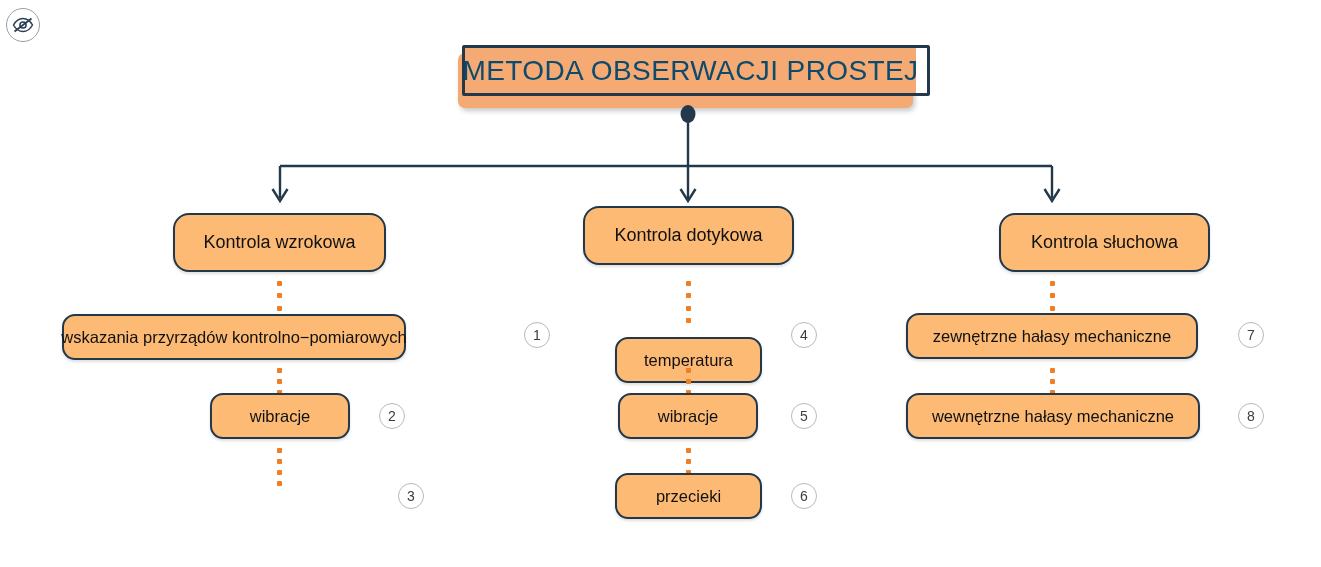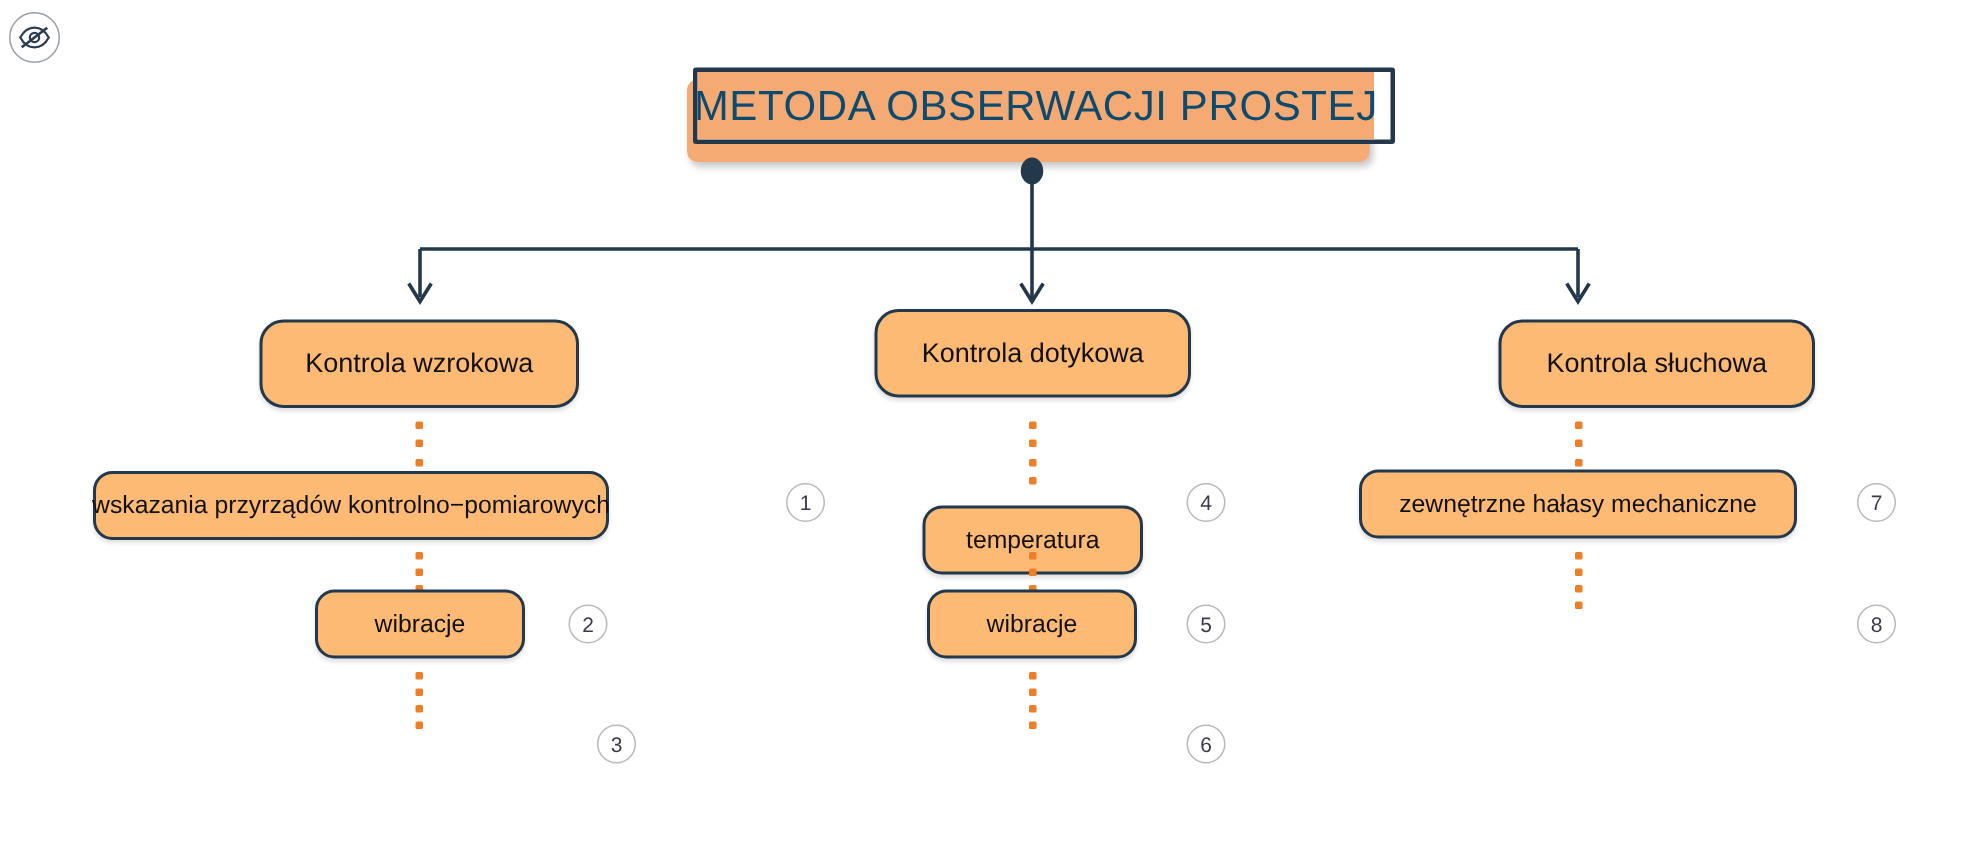--- a/index.html
+++ b/index.html
@@ -233,20 +233,21 @@
   <div class="node leaf" style="left:618px; top:393px; width:140px; height:46px;">wibracje</div>
   <div class="numcircle" style="left:791px; top:403px;">5</div>
 
   <div class="dots" style="left:686px; top:448px; height:38px;">
     <span></span>
       <span></span>
       <span></span>
       <span></span>
   </div>
 
+  <div class="node leaf" style="left:615px; top:473px; width:147px; height:46px;">przecieki</div>
   <div class="numcircle" style="left:791px; top:483px;">6</div>
 
   <div class="node level1" style="left:999px; top:213px; width:211px; height:59px;">Kontrola słuchowa</div>
 
   <div class="dots" style="left:1050px; top:281px; height:42px;">
     <span></span>
       <span></span>
       <span></span>
       <span></span>
   </div>
@@ -254,15 +255,16 @@
   <div class="node leaf" style="left:906px; top:313px; width:292px; height:46px;">zewnętrzne hałasy mechaniczne</div>
   <div class="numcircle" style="left:1238px; top:322px;">7</div>
 
   <div class="dots" style="left:1050px; top:368px; height:38px;">
     <span></span>
       <span></span>
       <span></span>
       <span></span>
   </div>
 
+  <div class="node leaf" style="left:906px; top:393px; width:294px; height:46px;">wewnętrzne hałasy mechaniczne</div>
   <div class="numcircle" style="left:1238px; top:403px;">8</div>
 
 </div>
 
 </body></html>

